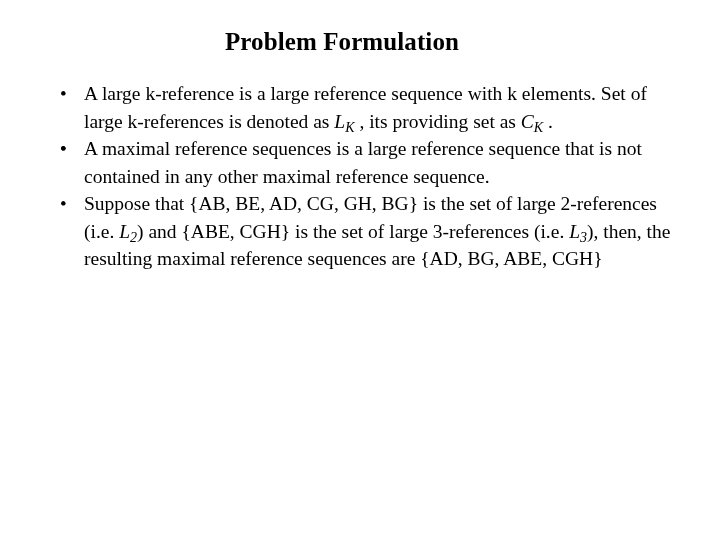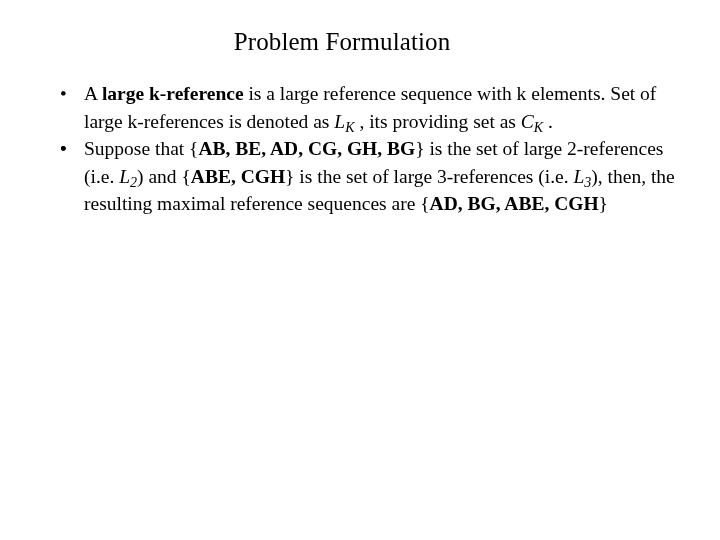--- a/index.html
+++ b/index.html
@@ -20,21 +20,21 @@
     height: 540px;
     box-sizing: border-box;
   }
   .slide-title {
     position: absolute;
     top: 28px;
     left: 0;
     width: 684px;
     text-align: center;
     font-size: 25px;
-    font-weight: normal;
+    font-weight: bold;
     letter-spacing: 0.1px;
   }
   .body-block {
     position: absolute;
     top: 80px;
     left: 46px;
     width: 640px;
   }
   ul.bullets {
     list-style: none;
@@ -50,21 +50,21 @@
     text-align: left;
   }
   ul.bullets > li .bullet-mark {
     position: absolute;
     left: 14px;
     top: 0;
     font-size: 19px;
     line-height: 27.5px;
   }
   b, .b {
-    font-weight: bold;
+    font-weight: normal;
   }
   .ital {
     font-style: italic;
   }
   sub {
     font-size: 0.72em;
     vertical-align: -0.25em;
     line-height: 0;
   }
   .sub-ital {
@@ -75,18 +75,18 @@
 <body>
 
 <div class="slide">
 
   <div class="slide-title">Problem Formulation</div>
 
   <div class="body-block">
     <ul class="bullets" id="bullet-list">
         <li><span class="bullet-mark">•</span><span><span>A </span><b>large k-reference</b><span> is a large reference sequence with k elements. Set of large k-references is denoted as </span><span class="ital">L</span><sub class="sub-ital">K</sub><span> , its providing set as </span><span class="ital">C</span><sub class="sub-ital">K</sub><span> .</span></span></li>
         <li><span class="bullet-mark">•</span></li>
-        <li><span class="bullet-mark">•</span></li>
+        <li><span class="bullet-mark">•</span><span><span> A maximal reference sequences is a large reference sequence that is not contained in any other maximal reference sequence.</span></span></li>
         <li><span class="bullet-mark">•</span><span><span>Suppose that {</span><b>AB, BE, AD, CG, GH, BG</b><span>} is the set of large 2-references (i.e. </span><span class="ital">L</span><sub class="sub-ital">2</sub><span>) and {</span><b>ABE, CGH</b><span>} is the set of large 3-references (i.e. </span><span class="ital">L</span><sub class="sub-ital">3</sub><span>), then, the resulting maximal reference sequences are {</span><b>AD, BG, ABE, CGH</b><span>}</span></span></li>
       </ul>
   </div>
 
 </div>
 
 </body></html>

